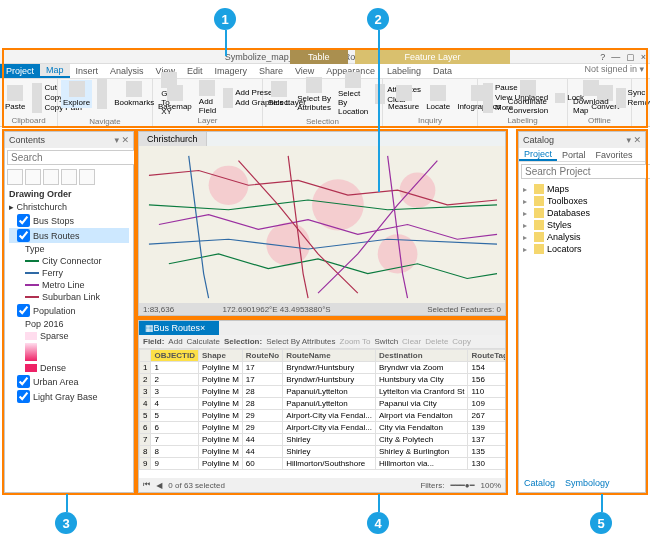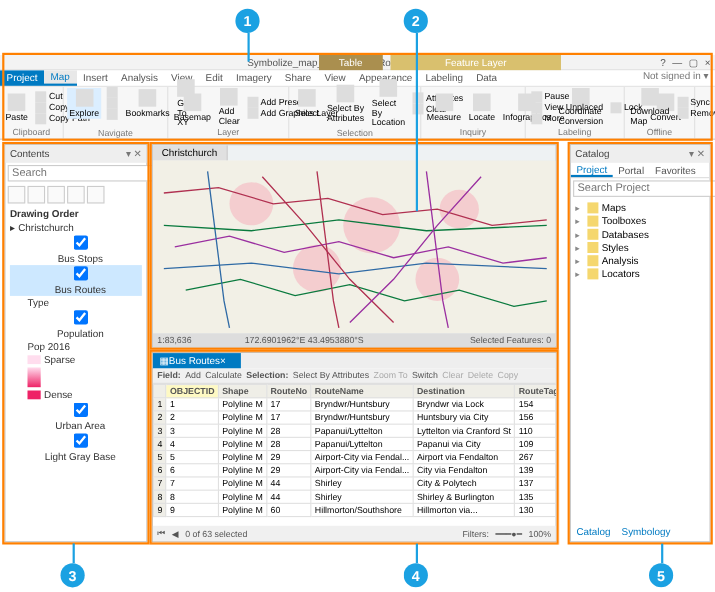--- a/index.html
+++ b/index.html
@@ -41,21 +41,21 @@
   .pane-header { height: 16px; background: #eee; display: flex; align-items: center; padding: 0 4px; font-size: 9px; color: #444; }
   .pane-header .close { margin-left: auto; font-size: 9px; color: #777; }
   .search-row { display: flex; padding: 2px; }
   .search-row input { flex: 1; font-size: 10px; border: 1px solid #ccc; padding: 1px 3px; }
   .toc-toolbar { height: 18px; display: flex; gap: 2px; padding: 2px; }
   .toc-toolbar .tico { width: 16px; height: 16px; border: 1px solid #ccc; background: #fafafa; }
   .toc-body { padding: 2px 4px; font-size: 9px; color: #333; }
   .toc-body .h { font-weight: bold; margin: 2px 0; font-size: 9px; }
   .toc-body .row { display: flex; align-items: center; gap: 3px; padding: 1px 0; }
   .toc-body .row input { margin: 0; }
-  .toc-body .indent1 { padding-left: 8px; flex-direction: column; }
+  .toc-body .indent1 { padding-left: 8px; }
   .toc-body .indent2 { padding-left: 16px; }
   .toc-body .sel { background: #cde8ff; }
   .swatch { width: 14px; height: 2px; display: inline-block; }
 
   
   .map-pane { position: absolute; top: 131px; left: 138px; width: 368px; height: 185px; border: 1px solid #c5c5c5; background: #eef2f3; overflow: hidden; }
   .map-tab { position: absolute; top: 0; left: 0; height: 14px; background: #e0e0e0; padding: 0 8px; font-size: 9px; display: flex; align-items: center; border-right: 1px solid #ccc; }
   .map-content { position: absolute; top: 14px; left: 0; right: 0; bottom: 12px; background: linear-gradient(135deg, #f5f2e8, #e8ede8); }
   .map-status { position: absolute; bottom: 0; left: 0; right: 0; height: 12px; background: #ddd; display: flex; align-items: center; font-size: 8px; color: #555; padding: 0 4px; justify-content: flex-end; }
   .map-status .coords { margin-left: auto; margin-right: auto; }
@@ -64,21 +64,21 @@
   .map-content svg { width: 100%; height: 100%; }
 
   
   .table-pane { position: absolute; top: 320px; left: 138px; width: 368px; bottom: 45px; border: 1px solid #c5c5c5; background: #fff; display: flex; flex-direction: column; }
   .table-tab { height: 14px; background: #007ac2; color: #fff; font-size: 9px; padding: 0 6px; display: flex; align-items: center; width: 80px; }
   .table-toolbar { height: 14px; background: #f0f0f0; font-size: 8px; display: flex; align-items: center; gap: 4px; padding: 0 4px; color: #555; border-bottom: 1px solid #ddd; white-space: nowrap; overflow: hidden; }
   .table-grid { flex: 1; overflow: auto; }
   .table-grid table { border-collapse: collapse; width: 100%; font-size: 8px; }
   .table-grid th, .table-grid td { border: 1px solid #e0e0e0; padding: 1px 3px; text-align: left; white-space: nowrap; }
   .table-grid th { background: #efeee7; color: #555; }
-  .table-grid th.oid { background: #fef9c3; }
+  .table-grid th.oid { background: #fde047; }
   .table-grid tr td:first-child { background: #efeee7; text-align: center; }
   .table-footer { height: 14px; background: #f0f0f0; font-size: 8px; display: flex; align-items: center; padding: 0 4px; gap: 6px; color: #555; }
   .table-footer .filters { margin-left: auto; }
 
   
   .catalog-pane { position: absolute; top: 131px; right: 4px; width: 128px; bottom: 45px; border: 1px solid #c5c5c5; background: #fff; }
   .cat-tabs { display: flex; font-size: 9px; height: 14px; border-bottom: 1px solid #ddd; }
   .cat-tabs .ct { padding: 0 5px; display: flex; align-items: center; color: #555; }
   .cat-tabs .ct.active { color: #007ac2; border-bottom: 2px solid #007ac2; }
   .cat-body { padding: 2px 4px; font-size: 9px; }
@@ -195,21 +195,21 @@
     <div class="label">Navigate</div>
   </div>
   <div class="rgroup" style="width:110px;">
     <div class="items">
       <div class="rbtn-lg">
           <div class="ico"></div>
           <span>Basemap</span>
         </div>
       <div class="rbtn-lg">
           <div class="ico"></div>
-          <span>Add Clear</span>
+          <span>Add Field</span>
         </div>
       <div class="vstack">
         <div class="rbtn-sm">
             <div class="ico"></div>
             <span>Add Preset</span>
           </div>
         <div class="rbtn-sm">
             <div class="ico"></div>
             <span>Add Graphics Layer</span>
           </div>
@@ -335,20 +335,38 @@
     <div class="row">▸ <span>Christchurch</span></div>
     <div class="row indent1">
         <input type="checkbox" checked="" style="">
         <span>Bus Stops</span>
       </div>
     <div class="row indent1 sel">
         <input type="checkbox" checked="" style="">
         <span>Bus Routes</span>
       </div>
     <div class="row indent2">Type</div>
+    <div id="route-types">
+        <div class="row indent2">
+          <span class="swatch" style="background:#0a7a3e"></span>
+          <span>City Connector</span>
+        </div>
+        <div class="row indent2">
+          <span class="swatch" style="background:#2f6aa5"></span>
+          <span>Ferry</span>
+        </div>
+        <div class="row indent2">
+          <span class="swatch" style="background:#9a2fa0"></span>
+          <span>Metro Line</span>
+        </div>
+        <div class="row indent2">
+          <span class="swatch" style="background:#b03050"></span>
+          <span>Suburban Link</span>
+        </div>
+      </div>
     <div class="row indent1">
         <input type="checkbox" checked="" style="">
         <span>Population</span>
       </div>
     <div class="row indent2">Pop 2016</div>
     <div class="row indent2">
         <span style="width:12px;height:8px;background:#fde"></span>
         <span>Sparse</span>
       </div>
     <div class="row indent2">
@@ -429,21 +447,21 @@
             <th>RouteTag</th>
           </tr>
         </thead>
       <tbody id="table-body">
           <tr>
             <td>1</td>
             <td>1</td>
             <td>Polyline M</td>
             <td>17</td>
             <td>Bryndwr/Huntsbury</td>
-            <td>Bryndwr via Lock</td>
+            <td>Bryndwr via Zoom</td>
             <td>154</td>
           </tr>
           <tr>
             <td>2</td>
             <td>2</td>
             <td>Polyline M</td>
             <td>17</td>
             <td>Bryndwr/Huntsbury</td>
             <td>Huntsbury via City</td>
             <td>156</td>

